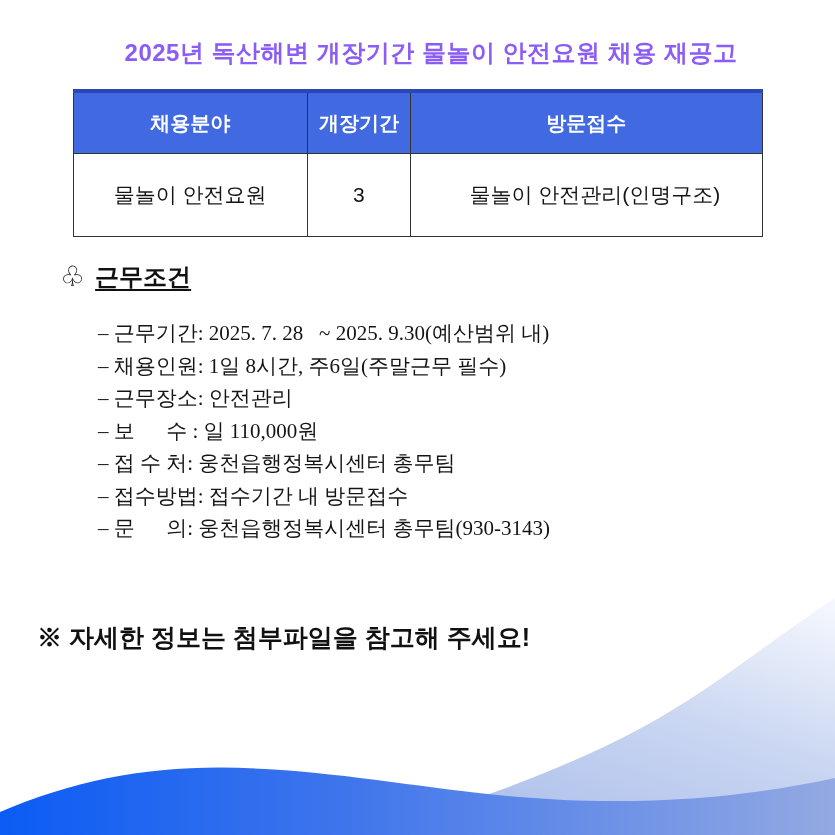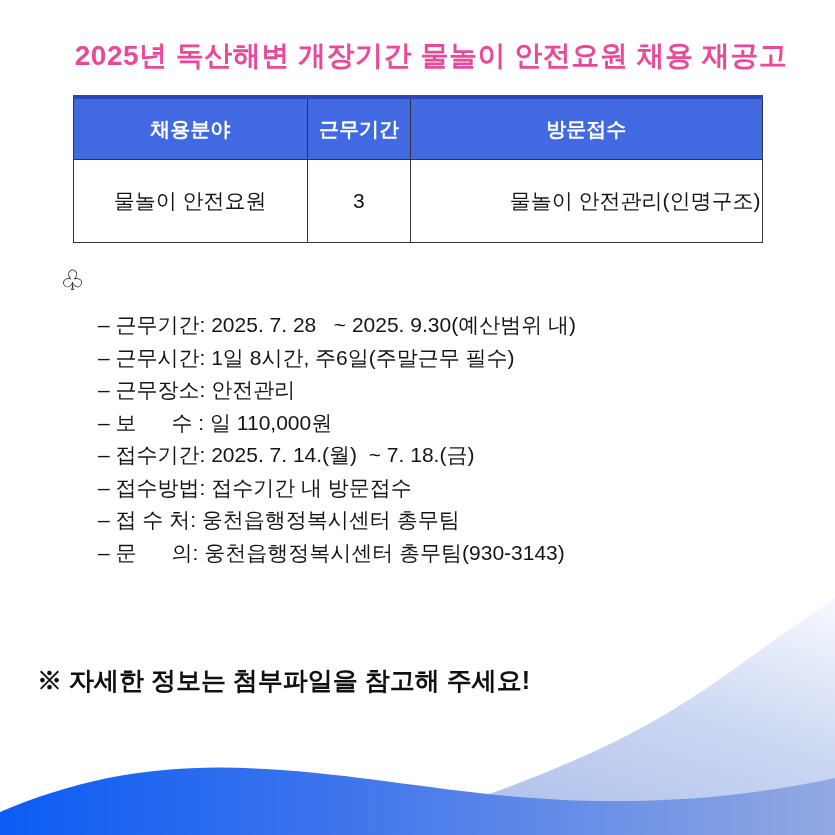--- a/index.html
+++ b/index.html
@@ -8,24 +8,24 @@
     width:835px; height:835px;
     overflow:hidden;
     background:#ffffff;
     font-family:"Liberation Sans", sans-serif;
     color:#141414;
   }
   .title {
     margin:0;
     padding-top:37px;
     text-align:center;
-    font-size:28px;
+    font-size:24px;
     font-weight:bold;
     letter-spacing:0.5px;
-    color:#ec4899;
+    color:#8b5cf6;
     padding-left:27px;
   }
   .recruit-table {
     width:690px;
     margin:20px auto 0 auto;
     border-collapse:collapse;
     border:1px solid #3a3a3a;
     border-top:4px solid #2B46B8;
     table-layout:fixed;
   }
@@ -41,21 +41,21 @@
   .recruit-table td {
     background:#ffffff;
     font-size:21px;
     height:80px;
     border:1px solid #333333;
   }
   .col-field { width:34%; }
   .col-count { width:15%; }
   .col-duty  { width:51%; }
   td.center { text-align:center;margin-left:12px; }
-  td.left   { text-align:right; padding-left:18px; }
+  td.left   { text-align:center; padding-left:18px; }
   .section-head {
     margin:24px 0 0 60px;
     font-size:24px;
     display:flex;
     align-items:center;
   }
   .club {
     font-size:28px;
     line-height:1;
     margin-right:10px;
@@ -63,32 +63,33 @@
   }
   .sec-title {
     font-weight:bold;
     color:#111111;
     text-decoration:underline;
     text-underline-offset:4px;
     text-decoration-thickness:2px;
   }
   .cond-list {
     list-style:none;
-    margin:14px 0 0 98px;
+    margin:24px 0 0 98px;
     padding:0;
+    font-family:Liberation Serif, serif;
   }
   .cond-list li {
     font-size:21px;
     line-height:32.5px;
     white-space:pre;
     color:#141414;
   }
   .footer-note {
     position:absolute;
-    left:37px; top:664px;
+    left:37px; top:621px;
     margin:0;
     font-size:25px;
     font-weight:600;
     color:#111111;
     z-index:2;
   }
   .waves {
     position:absolute;
     left:0; bottom:0;
     width:835px; height:245px;
@@ -105,45 +106,45 @@
 
   <table class="recruit-table">
     <colgroup>
       <col class="col-field">
         <col class="col-count">
         <col class="col-duty">
     </colgroup>
     <thead>
       <tr>
         <th>채용분야</th>
-        <th>근무기간</th>
+        <th>개장기간</th>
         <th>방문접수</th>
       </tr>
     </thead>
     <tbody>
       <tr>
         <td class="center">물놀이 안전요원</td>
         <td class="center">3</td>
         <td class="left">물놀이 안전관리(인명구조)</td>
       </tr>
     </tbody>
   </table>
 
   <div class="section-head">
     <span class="club">♧</span>
+    <span class="sec-title">근무조건</span>
   </div>
 
   <ul class="cond-list">
     <li>– 근무기간: 2025. 7. 28   ~ 2025. 9.30(예산범위 내)</li>
-    <li>– 근무시간: 1일 8시간, 주6일(주말근무 필수)</li>
+    <li>– 채용인원: 1일 8시간, 주6일(주말근무 필수)</li>
     <li>– 근무장소: 안전관리</li>
     <li>– 보      수 : 일 110,000원</li>
-    <li>– 접수기간: 2025. 7. 14.(월)  ~ 7. 18.(금)</li>
+    <li>– 접 수 처: 웅천읍행정복시센터 총무팀</li>
     <li>– 접수방법: 접수기간 내 방문접수</li>
-    <li>– 접 수 처: 웅천읍행정복시센터 총무팀</li>
     <li>– 문      의: 웅천읍행정복시센터 총무팀(930-3143)</li>
   </ul>
 
   <p class="footer-note">※ 자세한 정보는 첨부파일을 참고해 주세요!</p>
 
   <svg class="waves" viewBox="0 590 835 245" preserveAspectRatio="none" aria-hidden="true">
     <defs>
       <linearGradient id="gLight" x1="0.95" y1="0" x2="0.25" y2="1">
         <stop offset="0" stop-color="#F4F7FD"></stop>
         <stop offset="0.45" stop-color="#CBD7F2"></stop>

